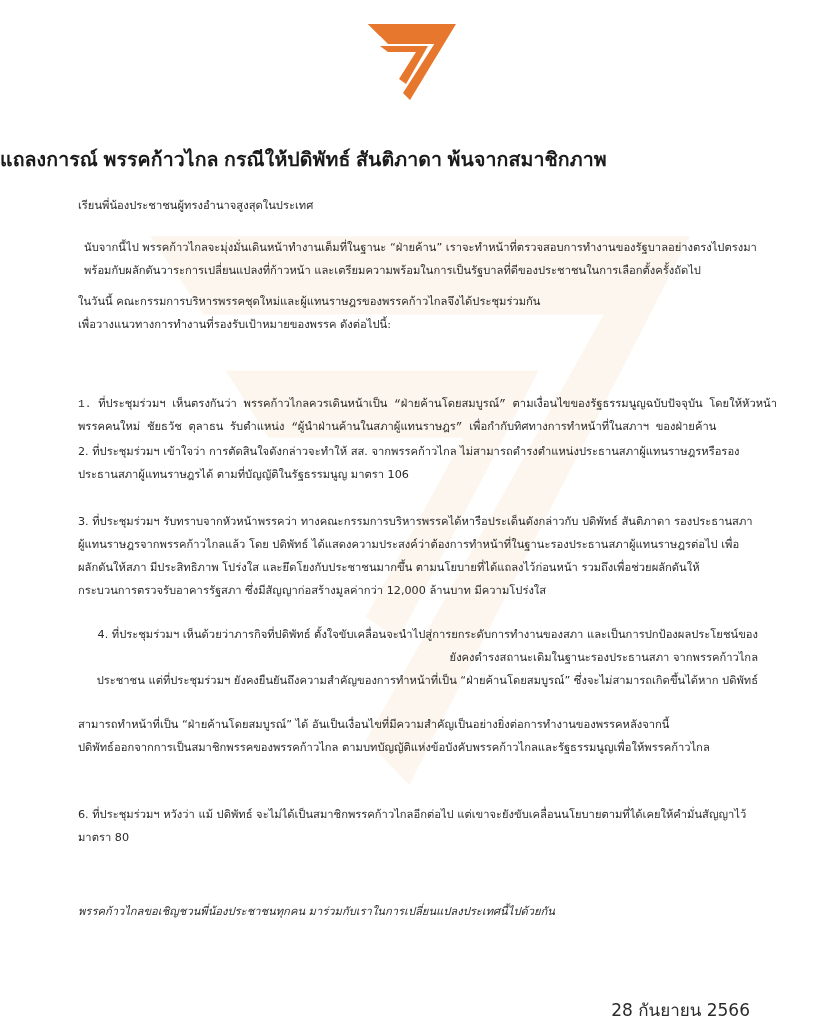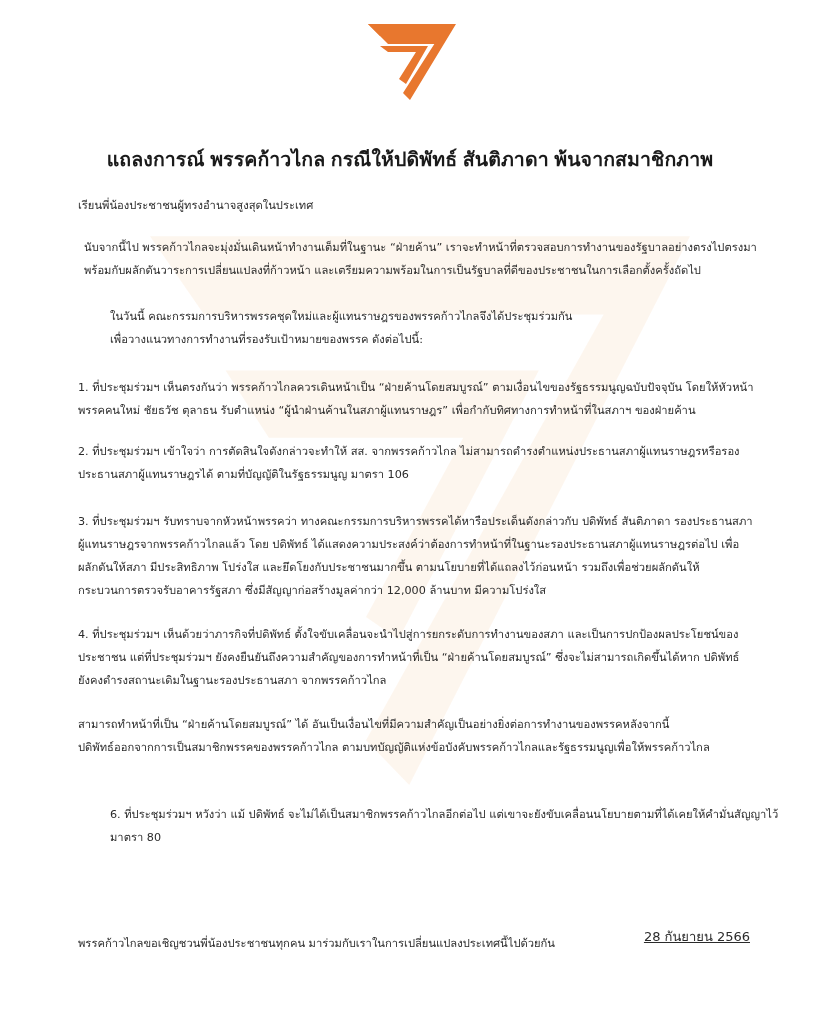--- a/index.html
+++ b/index.html
@@ -9,31 +9,31 @@
     color: #2a2a2a;
   }
   .watermark {
     position: absolute; left: 150px; top: 225px; width: 540px; height: 560px;
     opacity: 0.09; pointer-events: none;
   }
   .logo {
     position: absolute; left: 366px; top: 22px; width: 92px; height: 80px;
   }
   .title {
-    position: absolute; left: 0; right: 0; top: 144px; text-align: center;
+    position: absolute; left: 0; right: 0; top: 144px; 
     font-family: "Liberation Sans", "DejaVu Sans", sans-serif;
     font-weight: bold; font-size: 19.5px; color: #1a1a1a; letter-spacing: 0.1px;
   }
   .body-text {
     position: absolute; left: 78px; width: 680px; font-size: 11.2px; line-height: 23px;
     color: #2b2b2b;
   }
   .line { display: block; white-space: nowrap; }
   .date {
-    position: absolute; right: 70px; top: 926px; font-size: 13px; color: #2b2b2b; text-decoration: underline;
+    position: absolute; right: 70px; top: 996px; font-size: 17px; color: #2b2b2b;
   }
 </style>
 </head>
 <body>
 
 <svg class="watermark" viewBox="0 0 100 100" preserveAspectRatio="none">
   <polygon points="0,2 100,2 48,100 40,92 84,16 10,16" fill="#F0A050"></polygon>
   <polygon points="14,26 72,26 46,74 40,70 58,38 22,38" fill="#F0A050"></polygon>
 </svg>
 
@@ -48,55 +48,55 @@
 
 <div class="body-text" style="top:194px;">
   <span class="line">เรียนพี่น้องประชาชนผู้ทรงอำนาจสูงสุดในประเทศ</span>
 </div>
 
 <div class="body-text" style="top:236px;margin-left:6px;">
   <span class="line">นับจากนี้ไป พรรคก้าวไกลจะมุ่งมั่นเดินหน้าทำงานเต็มที่ในฐานะ “ฝ่ายค้าน”  เราจะทำหน้าที่ตรวจสอบการทำงานของรัฐบาลอย่างตรงไปตรงมา</span>
   <span class="line">พร้อมกับผลักดันวาระการเปลี่ยนแปลงที่ก้าวหน้า และเตรียมความพร้อมในการเป็นรัฐบาลที่ดีของประชาชนในการเลือกตั้งครั้งถัดไป</span>
 </div>
 
-<div class="body-text" style="top:305px;margin-left:32px;">
+<div class="body-text" style="top:290px;">
   <span class="line">ในวันนี้ คณะกรรมการบริหารพรรคชุดใหม่และผู้แทนราษฎรของพรรคก้าวไกลจึงได้ประชุมร่วมกัน</span>
   <span class="line">เพื่อวางแนวทางการทำงานที่รองรับเป้าหมายของพรรค ดังต่อไปนี้:</span>
 </div>
 
-<div class="body-text" style="top:376px;">
+<div class="body-text" style="top:393px;font-family:Liberation Mono, monospace;">
   <span class="line">1. ที่ประชุมร่วมฯ เห็นตรงกันว่า พรรคก้าวไกลควรเดินหน้าเป็น “ฝ่ายค้านโดยสมบูรณ์” ตามเงื่อนไขของรัฐธรรมนูญฉบับปัจจุบัน โดยให้หัวหน้า</span>
   <span class="line">พรรคคนใหม่ ชัยธวัช ตุลาธน รับตำแหน่ง “ผู้นำฝ่านค้านในสภาผู้แทนราษฎร” เพื่อกำกับทิศทางการทำหน้าที่ในสภาฯ ของฝ่ายค้าน</span>
 </div>
 
 <div class="body-text" style="top:440px;">
   <span class="line">2. ที่ประชุมร่วมฯ เข้าใจว่า การตัดสินใจดังกล่าวจะทำให้ สส. จากพรรคก้าวไกล ไม่สามารถดำรงตำแหน่งประธานสภาผู้แทนราษฎรหรือรอง</span>
   <span class="line">ประธานสภาผู้แทนราษฎรได้ ตามที่บัญญัติในรัฐธรรมนูญ มาตรา 106</span>
 </div>
 
 <div class="body-text" style="top:510px;">
   <span class="line">3. ที่ประชุมร่วมฯ รับทราบจากหัวหน้าพรรคว่า ทางคณะกรรมการบริหารพรรคได้หารือประเด็นดังกล่าวกับ ปดิพัทธ์ สันติภาดา รองประธานสภา</span>
   <span class="line">ผู้แทนราษฎรจากพรรคก้าวไกลแล้ว โดย ปดิพัทธ์ ได้แสดงความประสงค์ว่าต้องการทำหน้าที่ในฐานะรองประธานสภาผู้แทนราษฎรต่อไป เพื่อ</span>
   <span class="line">ผลักดันให้สภา มีประสิทธิภาพ โปร่งใส และยึดโยงกับประชาชนมากขึ้น ตามนโยบายที่ได้แถลงไว้ก่อนหน้า รวมถึงเพื่อช่วยผลักดันให้</span>
   <span class="line">กระบวนการตรวจรับอาคารรัฐสภา ซึ่งมีสัญญาก่อสร้างมูลค่ากว่า 12,000 ล้านบาท มีความโปร่งใส</span>
 </div>
 
-<div class="body-text" style="top:623px;">
+<div class="body-text" style="top:623px;text-align:right;">
   <span class="line">4. ที่ประชุมร่วมฯ เห็นด้วยว่าภารกิจที่ปดิพัทธ์ ตั้งใจขับเคลื่อนจะนำไปสู่การยกระดับการทำงานของสภา และเป็นการปกป้องผลประโยชน์ของ</span>
+  <span class="line">ยังคงดำรงสถานะเดิมในฐานะรองประธานสภา จากพรรคก้าวไกล</span>
   <span class="line">ประชาชน แต่ที่ประชุมร่วมฯ ยังคงยืนยันถึงความสำคัญของการทำหน้าที่เป็น “ฝ่ายค้านโดยสมบูรณ์” ซึ่งจะไม่สามารถเกิดขึ้นได้หาก ปดิพัทธ์</span>
-  <span class="line">ยังคงดำรงสถานะเดิมในฐานะรองประธานสภา จากพรรคก้าวไกล</span>
 </div>
 
 <div class="body-text" style="top:713px;">
   <span class="line">สามารถทำหน้าที่เป็น “ฝ่ายค้านโดยสมบูรณ์” ได้ อันเป็นเงื่อนไขที่มีความสำคัญเป็นอย่างยิ่งต่อการทำงานของพรรคหลังจากนี้</span>
   <span class="line">ปดิพัทธ์ออกจากการเป็นสมาชิกพรรคของพรรคก้าวไกล  ตามบทบัญญัติแห่งข้อบังคับพรรคก้าวไกลและรัฐธรรมนูญเพื่อให้พรรคก้าวไกล</span>
 </div>
 
-<div class="body-text" style="top:803px;margin-left:32px;">
+<div class="body-text" style="top:803px;">
   <span class="line">6. ที่ประชุมร่วมฯ หวังว่า แม้ ปดิพัทธ์ จะไม่ได้เป็นสมาชิกพรรคก้าวไกลอีกต่อไป แต่เขาจะยังขับเคลื่อนนโยบายตามที่ได้เคยให้คำมั่นสัญญาไว้</span>
   <span class="line">มาตรา 80</span>
 </div>
 
-<div class="body-text" style="top:932px;">
+<div class="body-text" style="top:900px;font-style:italic;">
   <span class="line">พรรคก้าวไกลขอเชิญชวนพี่น้องประชาชนทุกคน มาร่วมกับเราในการเปลี่ยนแปลงประเทศนี้ไปด้วยกัน</span>
 </div>
 
 <div class="date">28 กันยายน 2566</div>
 
 </body></html>

